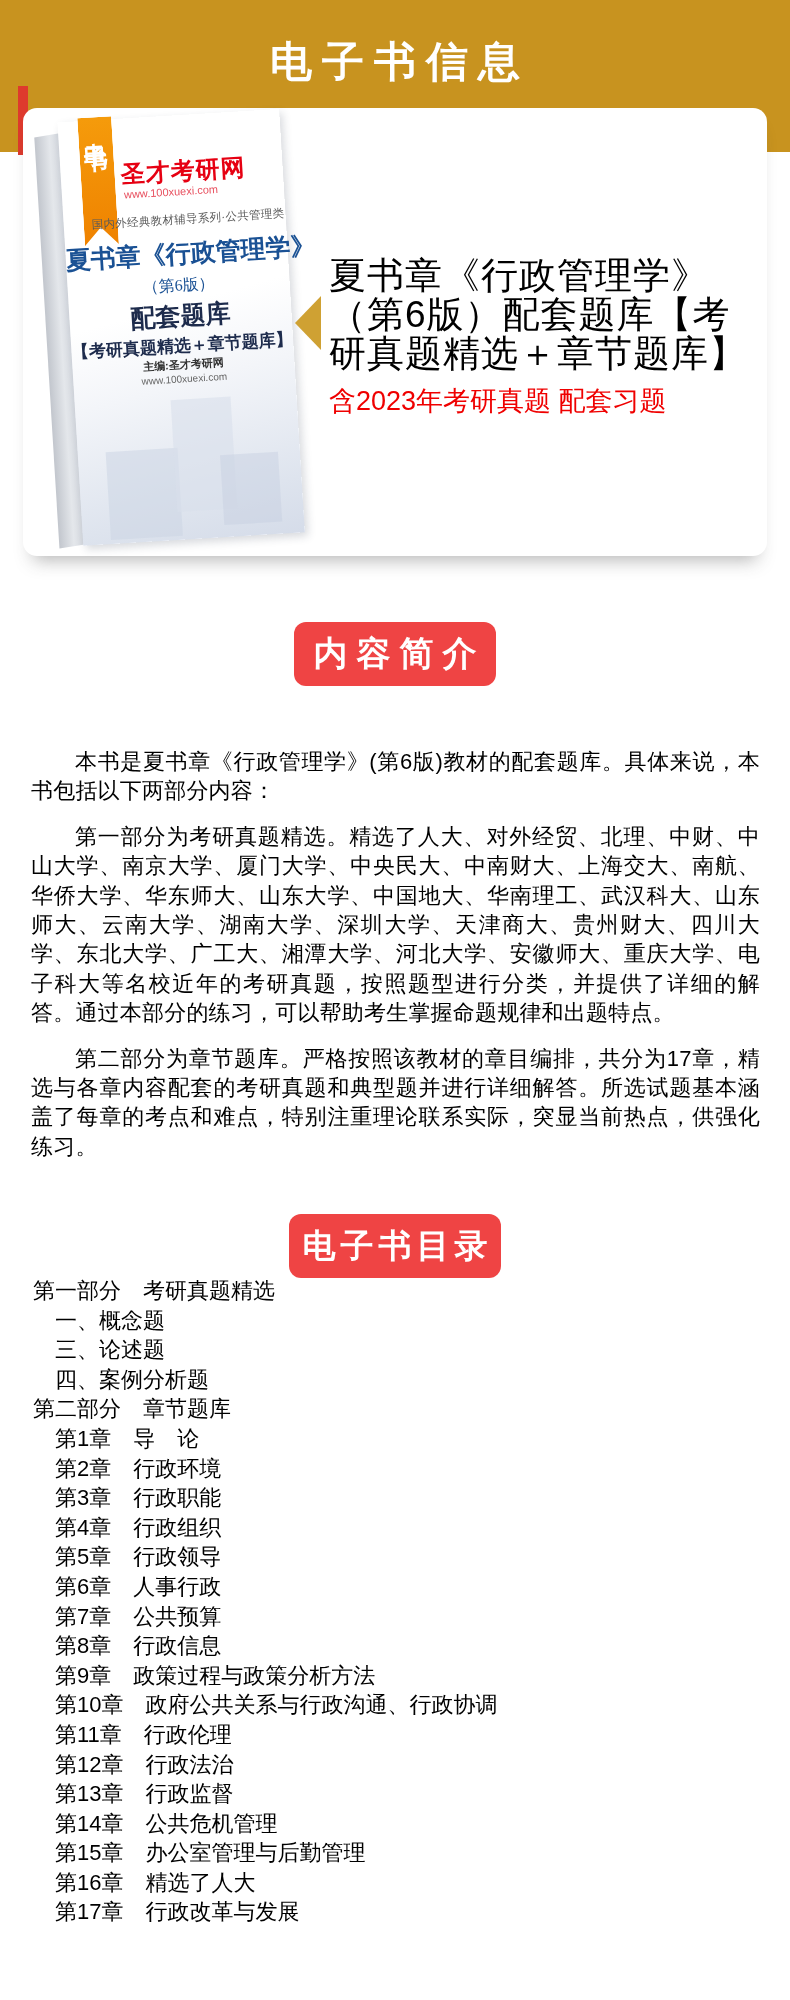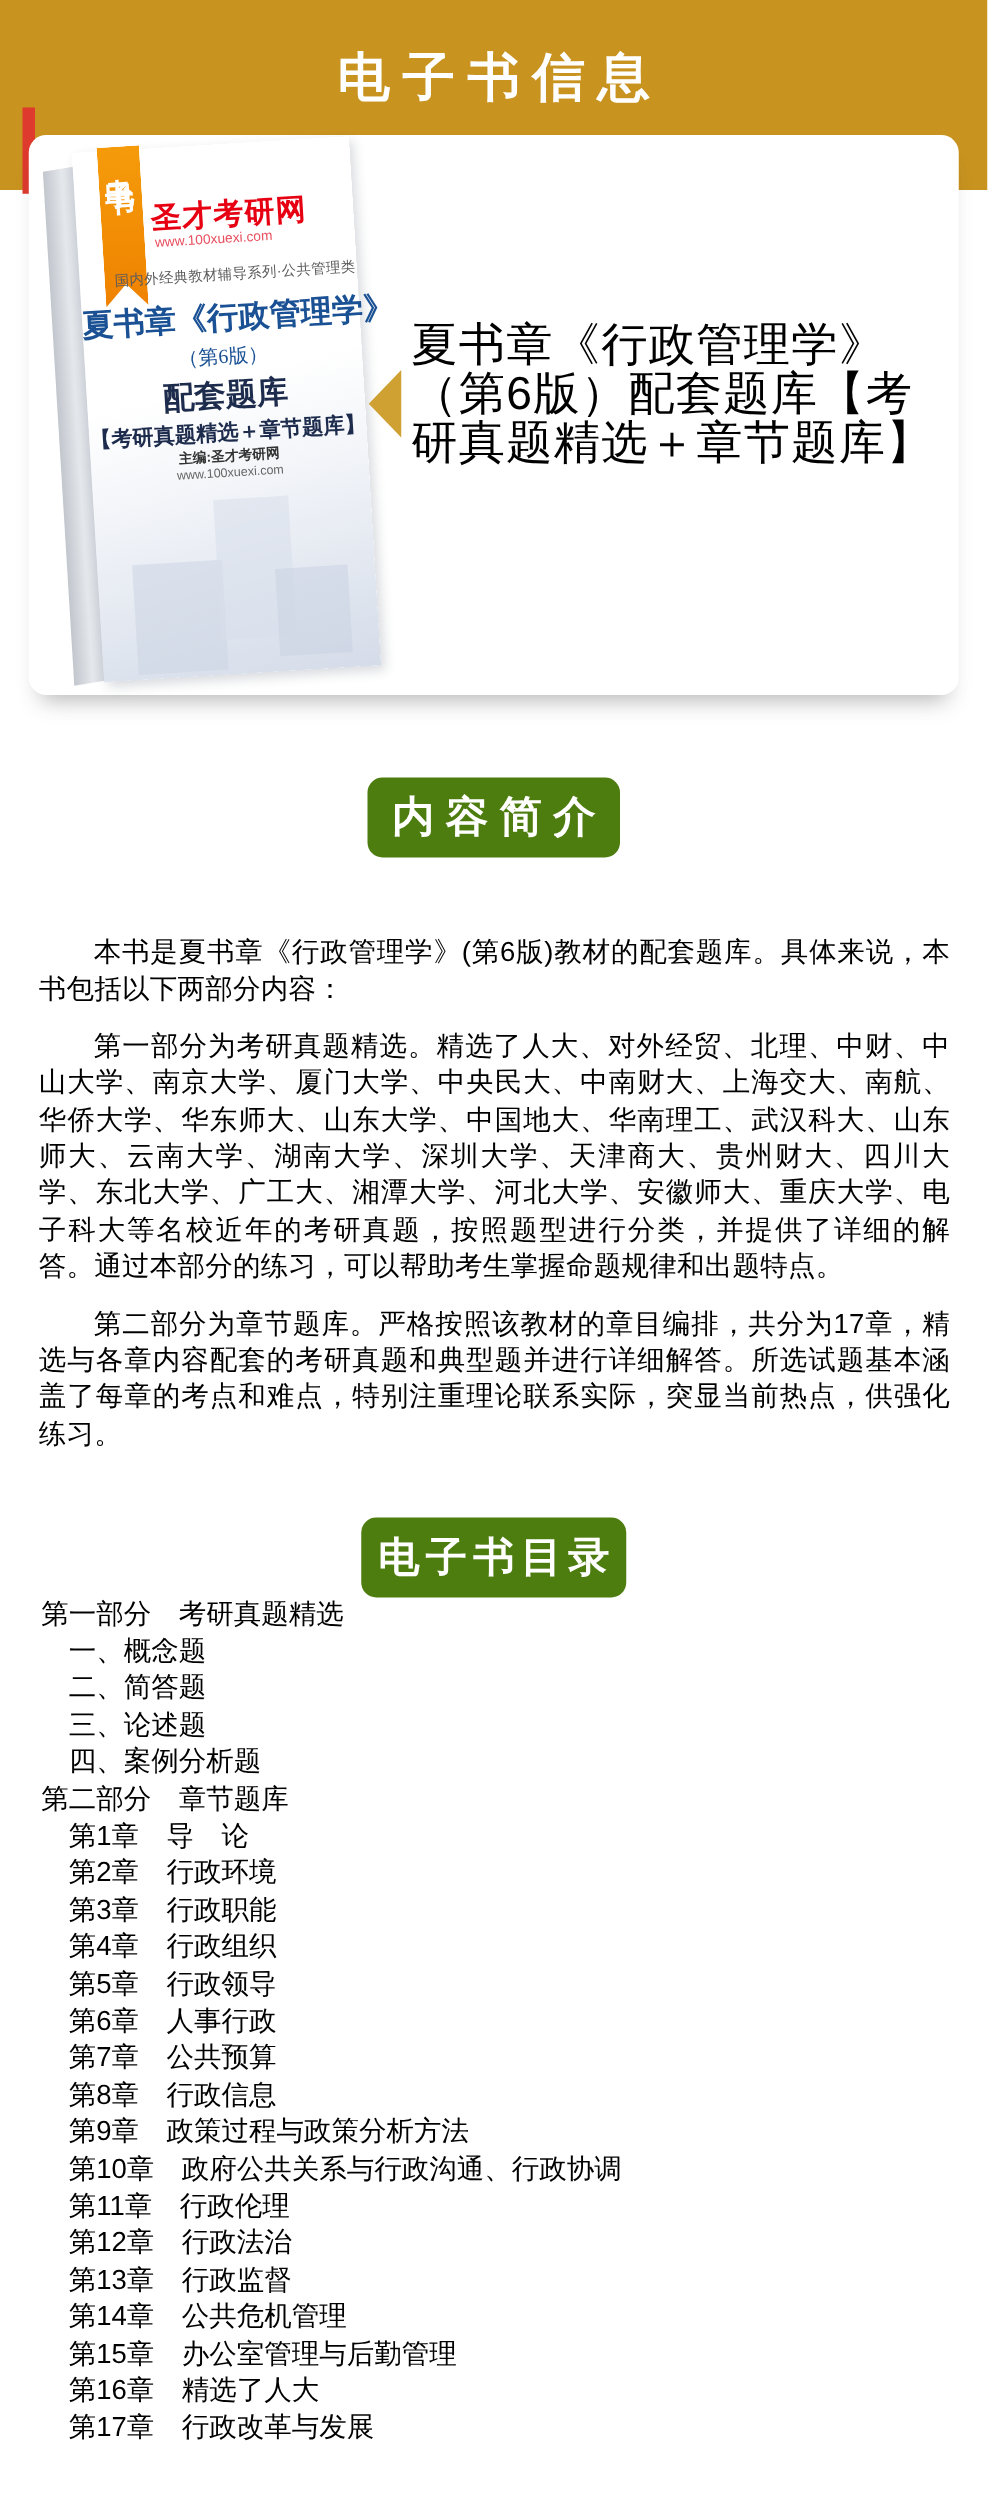--- a/index.html
+++ b/index.html
@@ -49,21 +49,21 @@
   .cv-editor-url{top:258px;color:#666666;font-size:10px;}
   
   .pointer{position:absolute;left:272px;top:188px;width:0;height:0;
     border-top:27px solid transparent;border-bottom:27px solid transparent;
     border-right:26px solid #CFA133;}
   .info{position:absolute;left:306px;top:148px;width:430px;}
   .info-title{font-size:37px;line-height:39px;color:#000000;letter-spacing:1px;}
   .info-high{margin-top:9px;font-size:27px;line-height:38px;color:#EF0000;}
   
   .gold-btn{position:absolute;left:50%;transform:translateX(-50%);
-    background:#4d7c0f;color:#ffffff;font-weight:bold;border:none;border-radius:12px;
+    background:#ef4444;color:#ffffff;font-weight:bold;border:none;border-radius:12px;
     display:flex;align-items:center;justify-content:center;cursor:pointer;
     font-family:"Liberation Sans","DejaVu Sans",sans-serif;}
   .btn-intro{top:622px;width:202px;height:64px;font-size:34px;letter-spacing:9px;text-indent:9px;}
   .btn-toc{top:1170px;width:212px;height:64px;font-size:33px;letter-spacing:5px;text-indent:5px;margin-top:44px;}
   
   .intro-text{position:absolute;left:15px;top:731px;width:761px;
     font-size:22px;line-height:29.4px;letter-spacing:.2px;color:#000000;text-align:justify;}
   .intro-text p{margin:16px;text-indent:2em;}
   
   .toc{position:absolute;left:33px;top:1276px;font-size:22px;line-height:29.6px;color:#000000;}
@@ -99,37 +99,37 @@
       <div class="cv-line cv-sub2">【考研真题精选＋章节题库】</div>
       <div class="cv-line cv-editor">主编:圣才考研网</div>
       <div class="cv-line cv-editor-url">www.100xuexi.com</div>
     </div>
   </div>
 
   <div class="pointer"></div>
 
   <div class="info">
     <div class="info-title">夏书章《行政管理学》（第6版）配套题库【考研真题精选＋章节题库】</div>
+    <div class="info-high">含2023年考研真题 配套习题</div>
   </div>
 </div>
 
 <button class="gold-btn btn-intro">内容简介</button>
 
 <div class="intro-text">
     <p>本书是夏书章《行政管理学》(第6版)教材的配套题库。具体来说，本书包括以下两部分内容：</p>
     <p>第一部分为考研真题精选。精选了人大、对外经贸、北理、中财、中山大学、南京大学、厦门大学、中央民大、中南财大、上海交大、南航、华侨大学、华东师大、山东大学、中国地大、华南理工、武汉科大、山东师大、云南大学、湖南大学、深圳大学、天津商大、贵州财大、四川大学、东北大学、广工大、湘潭大学、河北大学、安徽师大、重庆大学、电子科大等名校近年的考研真题，按照题型进行分类，并提供了详细的解答。通过本部分的练习，可以帮助考生掌握命题规律和出题特点。</p>
     <p>第二部分为章节题库。严格按照该教材的章目编排，共分为17章，精选与各章内容配套的考研真题和典型题并进行详细解答。所选试题基本涵盖了每章的考点和难点，特别注重理论联系实际，突显当前热点，供强化练习。</p>
   </div>
 
 <button class="gold-btn btn-toc">电子书目录</button>
 
 <div class="toc">
     <div class="lvl1">第一部分　考研真题精选</div>
     <div class="lvl2">一、概念题</div>
-    <div class="lvl2">二、简答题</div>
     <div class="lvl2">三、论述题</div>
     <div class="lvl2">四、案例分析题</div>
     <div class="lvl1">第二部分　章节题库</div>
     <div class="lvl2">第1章　导　论</div>
     <div class="lvl2">第2章　行政环境</div>
     <div class="lvl2">第3章　行政职能</div>
     <div class="lvl2">第4章　行政组织</div>
     <div class="lvl2">第5章　行政领导</div>
     <div class="lvl2">第6章　人事行政</div>
     <div class="lvl2">第7章　公共预算</div>

